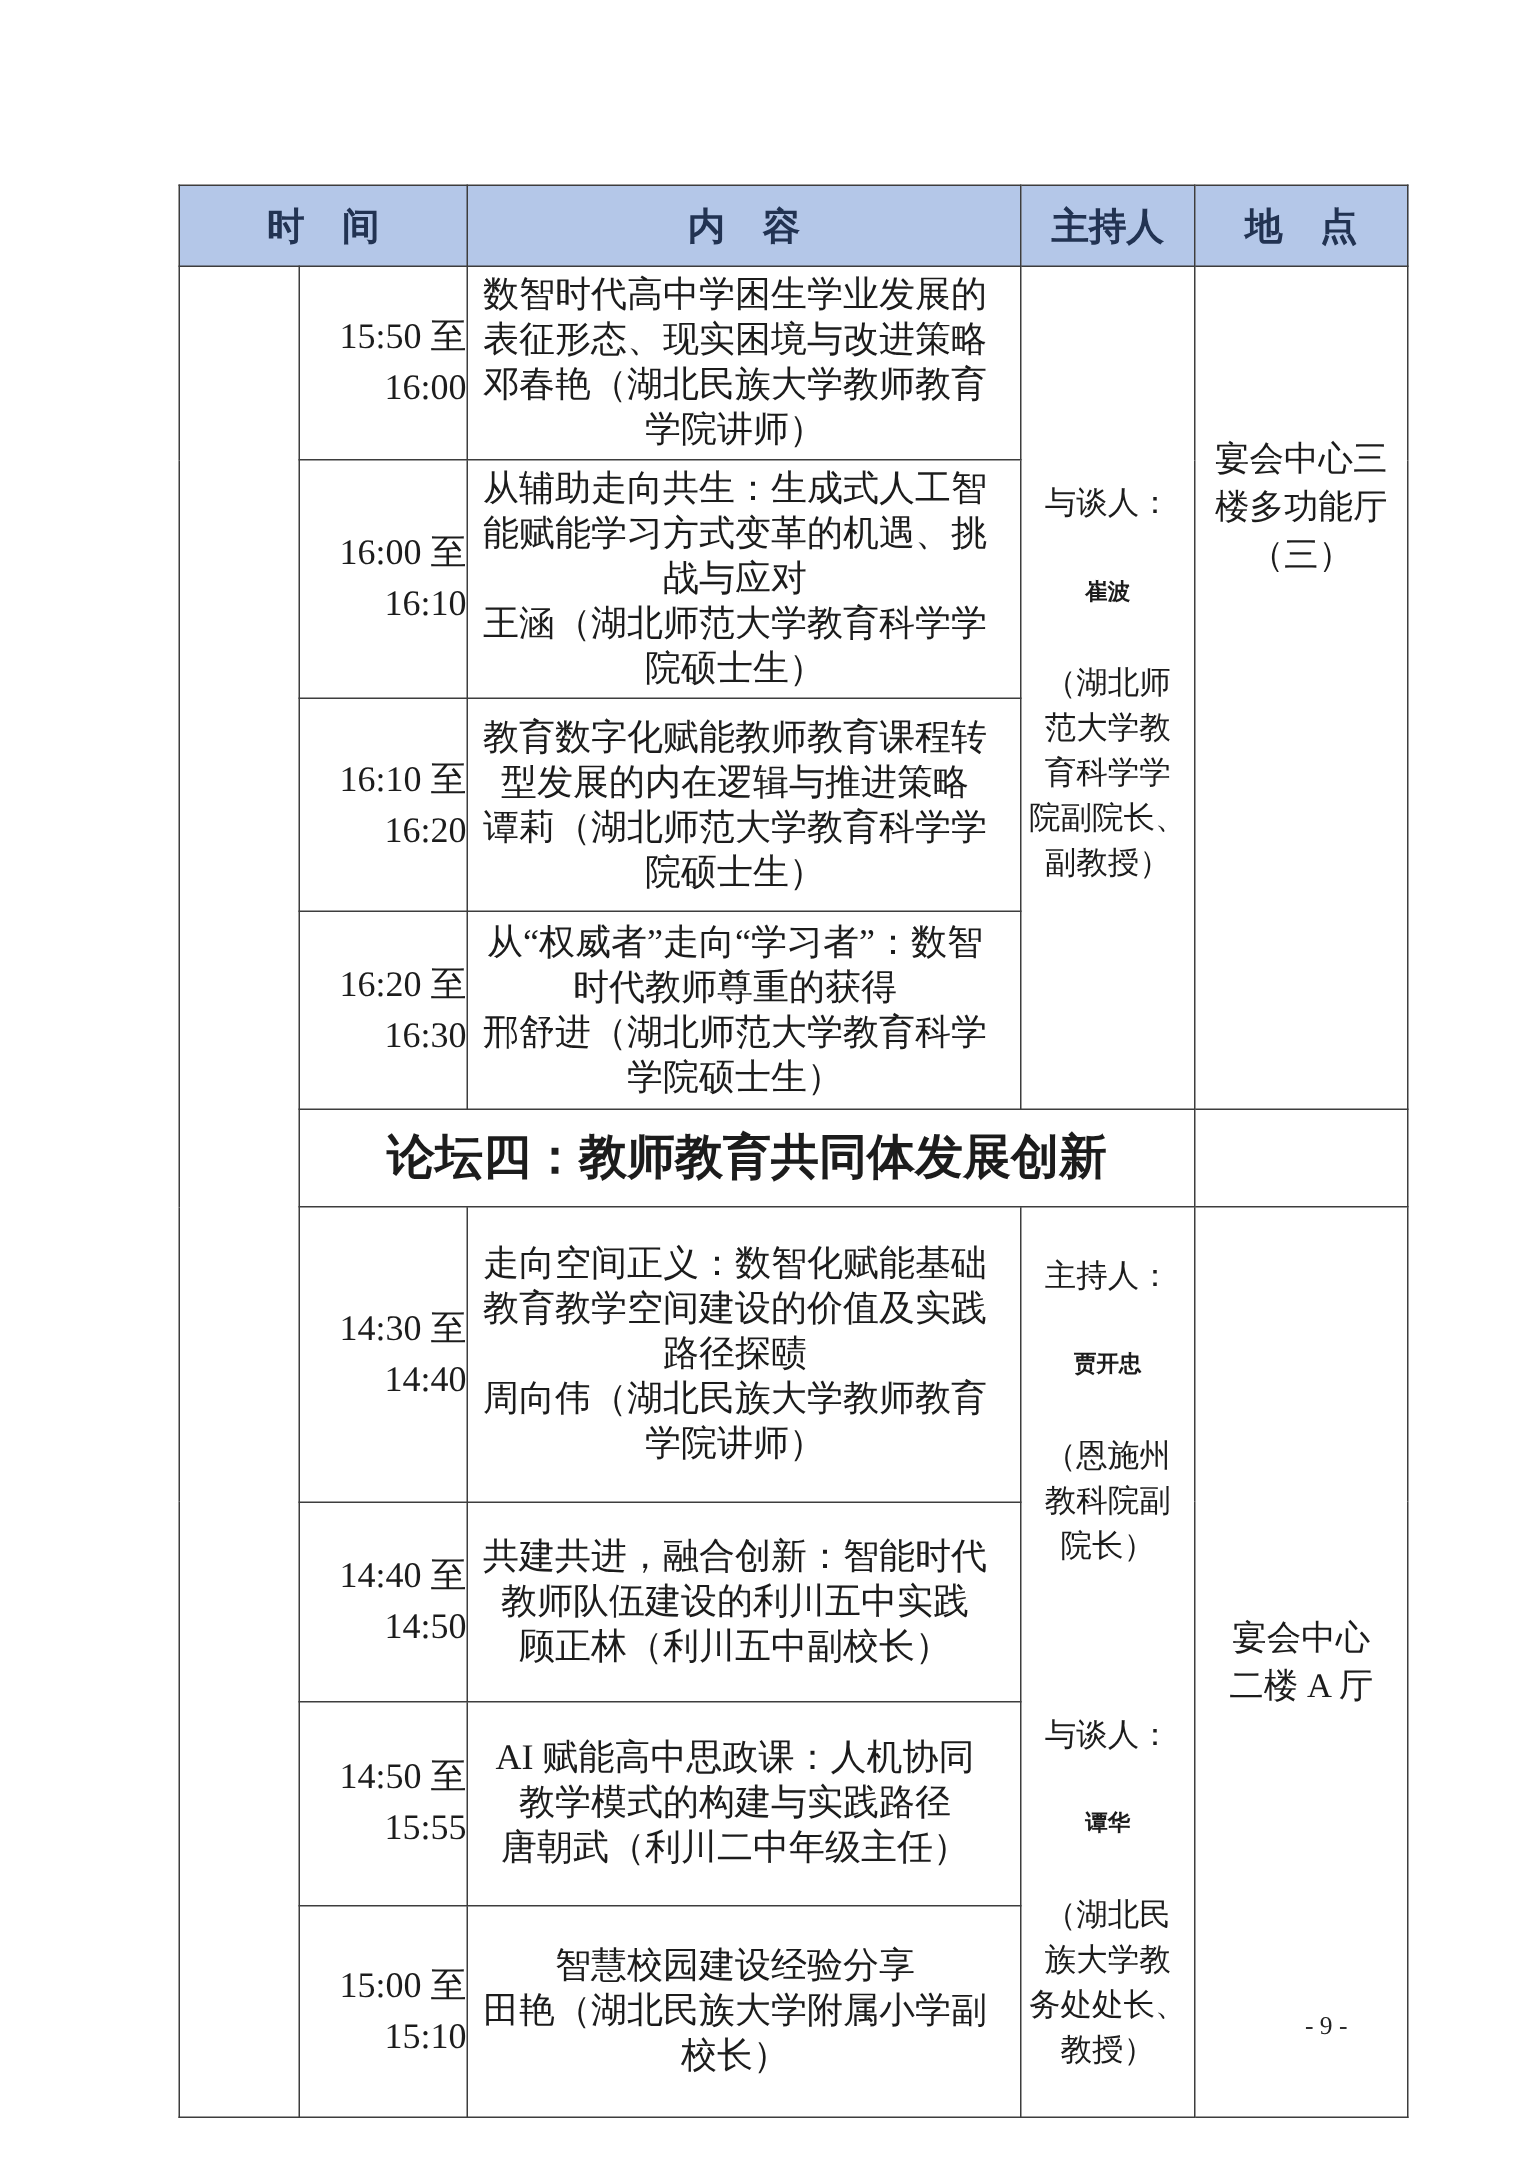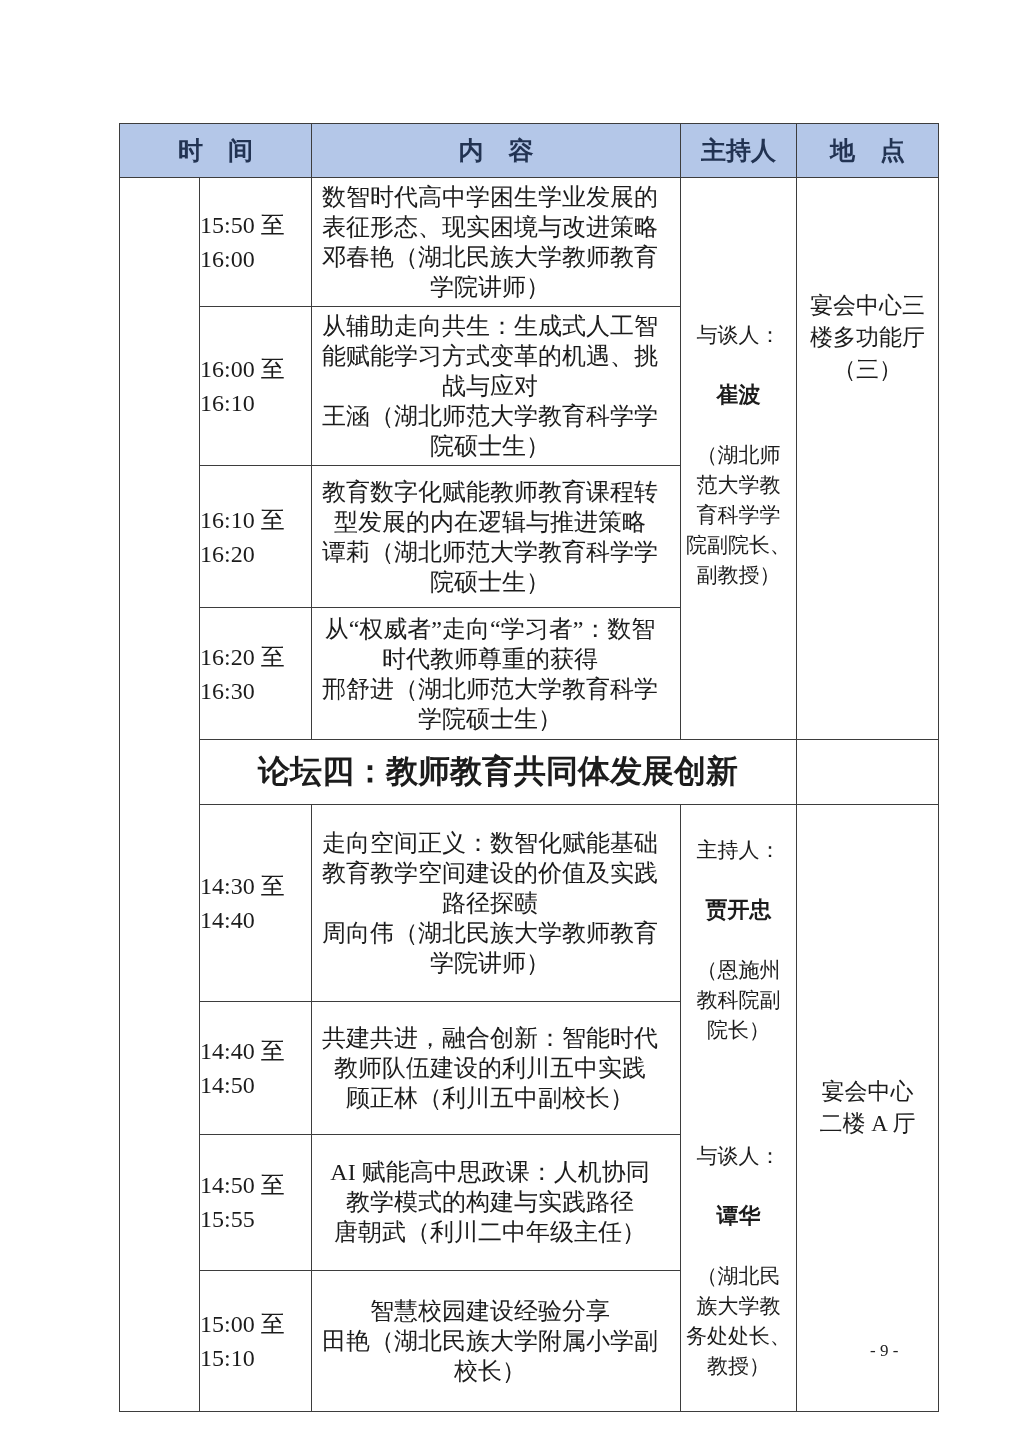--- a/index.html
+++ b/index.html
@@ -30,41 +30,41 @@
     background: var(--header-bg, #b4c7e8);
     color: #223352;
     font-weight: bold;
     font-size: 25px;
     text-align: center;
     vertical-align: middle;
   }
   td.time-cell {
     font-size: 24px;
     line-height: 34px;
-    text-align: left;
+    text-align: right;
     vertical-align: middle;
     white-space: pre-line;
   }
   td.content-cell {
     font-size: 24px;
     line-height: 30px;
     text-align: center;
     vertical-align: middle;
     padding: 4px 20px 4px 8px;
   }
   td.host-cell {
     font-size: 21px;
     line-height: 30px;
     text-align: center;
     padding: 0 4px;
     white-space: pre-line;
   }
   td.host-top { vertical-align: top; padding-top: 112px; }
   td.host-bottom { vertical-align: middle; }
-  .host-name { font-weight: bold; font-size: 22px; }
+  .host-name { font-weight: bold; font-size: 15px; }
   .host-gap { height: 36px; }
   td.loc-cell {
     font-size: 23px;
     line-height: 32px;
     text-align: center;
     white-space: pre-line;
     padding: 0 8px;
   }
   td.loc-top { vertical-align: top; padding-top: 112px; }
   td.loc-bottom { vertical-align: middle; }

